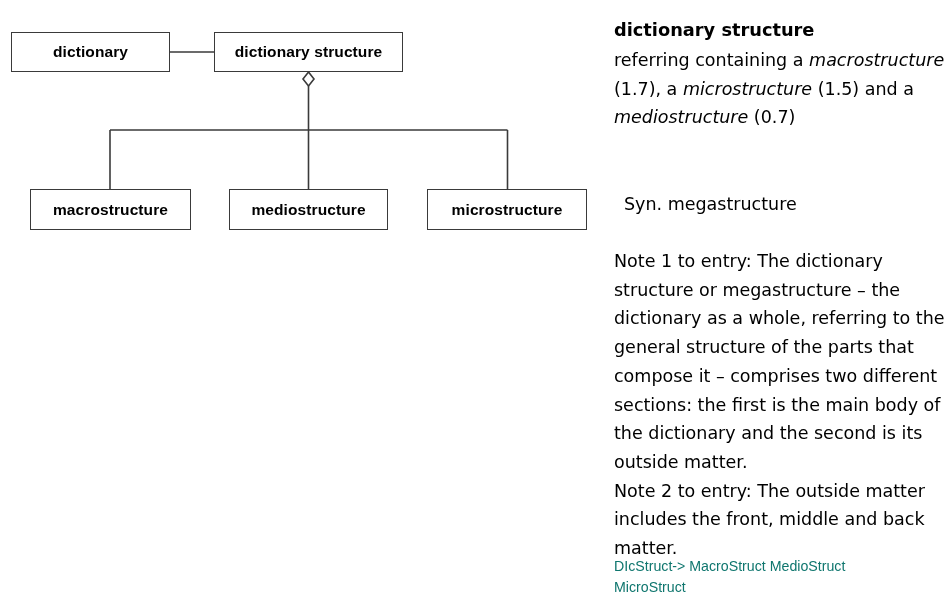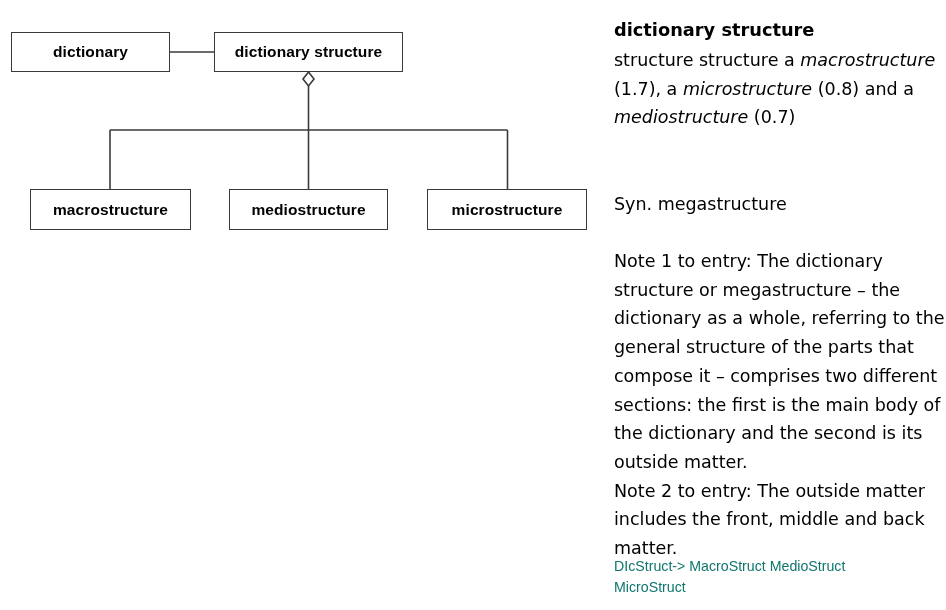--- a/index.html
+++ b/index.html
@@ -76,21 +76,21 @@
     position: absolute;
     left: 2px;
     top: 46px;
     width: 332px;
   }
   .term-ref {
     font-style: italic;
   }
   #synonym-line {
     position: absolute;
-    left: 2px;
+    left: 12px;
     top: 190px;
     white-space: nowrap;
   }
   #note-block {
     position: absolute;
     left: 2px;
     top: 247px;
     width: 334px;
   }
   .note-para {
@@ -147,21 +147,21 @@
     <span>microstructure</span>
   </div>
 
 </div>
 
 <div id="definition-panel">
 
   <div id="term-heading">dictionary structure</div>
 
   <div id="definition-body">
-    <span>structure structure a </span><span class="term-ref">macrostructure</span><span> (1.7), a </span><span class="term-ref">microstructure</span><span> (0.8) and a </span><span class="term-ref">mediostructure</span><span> (0.7)</span>
+    <span>referring containing a </span><span class="term-ref">macrostructure</span><span> (1.7), a </span><span class="term-ref">microstructure</span><span> (1.5) and a </span><span class="term-ref">mediostructure</span><span> (0.7)</span>
   </div>
 
   <div id="synonym-line">Syn. megastructure</div>
 
   <div id="note-block">
     <p class="note-para">Note 1 to entry: The dictionary structure or megastructure – the dictionary as a whole, referring to the general structure of the parts that compose it – comprises two different sections: the first is the main body of the dictionary and the second is its outside matter.</p>
     <p class="note-para">Note 2 to entry: The outside matter includes the front, middle and back matter.</p>
   </div>
 
   <div id="source-code-ref">DIcStruct-&gt; MacroStruct MedioStruct MicroStruct</div>

